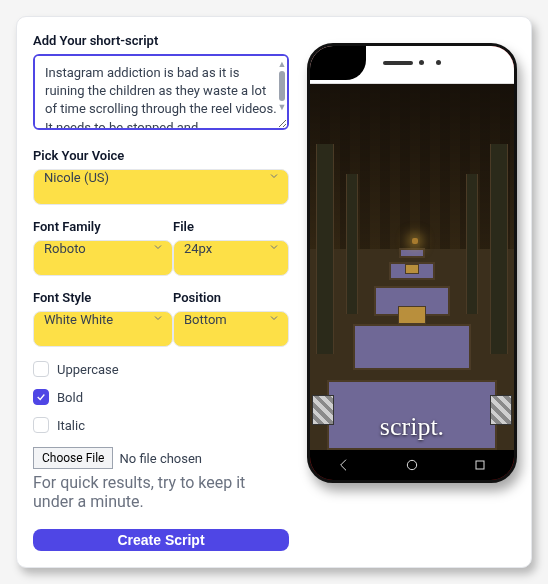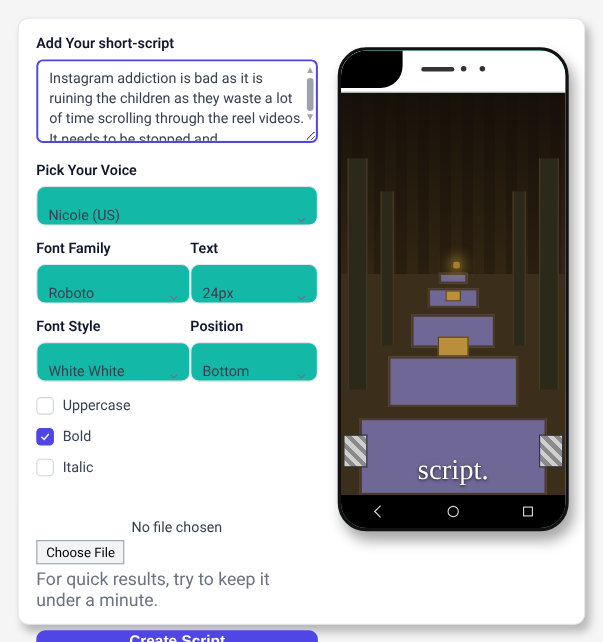--- a/index.html
+++ b/index.html
@@ -53,23 +53,23 @@
   .ta-scroll-ind span { color: #9ca3af; font-size: 9px; line-height: 1; }
   .ta-scroll-ind .bar { width: 6px; height: 30px; background: #9ca3af; border-radius: 3px; margin: 2px 0; }
   .select {
     width: 100%;
     height: 36px;
     border: 1px solid #e5e7eb;
     border-radius: 8px;
     padding: 0 10px;
     font-size: 13px;
     color: #374151;
-    background: #14b8a6;
+    background: #fde047;
     display: flex;
-    align-items: flex-end;
+    align-items: flex-start;
     justify-content: space-between;
     cursor: pointer;
   }
   .chev {
     width: 10px; height: 10px;
     display: inline-block;
   }
   .chev svg { width: 12px; height: 12px; stroke: #6b7280; fill:none; stroke-width:2; }
   .row2 { display: flex; }
   .col1 { flex: 0 0 140px; }
@@ -90,21 +90,20 @@
   .cbox.checked { background: #4f46e5; border-color: #4f46e5; }
   .cbox.checked svg { width: 10px; height: 10px; stroke: #fff; stroke-width: 3; fill: none; }
   .file-row { display: flex; align-items: center; gap: 6px; }
   .file-btn {
     border: 1px solid #9ca3af;
     background: #f3f4f6;
     padding: 3px 8px;
     font-size: 12px;
     font-family: inherit;
     cursor: pointer;
-    margin-top: 44px;
   }
   .file-status { font-size: 13px; color: #374151; }
   .hint { font-size: 16px; color: #6b7280; margin-top: 4px; }
   .create-btn {
     margin-top: 14px;
     width: 100%;
     height: 40px;
     background: #4f46e5;
     color: #fff;
     border: none;
@@ -112,21 +111,21 @@
     font-size: 14px;
     font-weight: 600;
     cursor: pointer;
   }
 
   
   .phone-col { flex: 1; display: flex; align-items: flex-start; justify-content: center; padding-top: 10px; }
   .phone {
     width: 210px;
     height: 440px;
-    background: #5eead4;
+    background: #b91c1c;
     border: 3px solid #111;
     border-radius: 26px;
     position: relative;
     overflow: hidden;
     box-shadow: 4px 8px 12px rgba(0,0,0,0.35);
   }
   .phone-top {
     position: absolute; top: 0; left: 0; right: 0;
     height: 38px; background: #fff;
     border-bottom: 1px solid #ddd;
@@ -238,21 +237,21 @@
       <div class="col1">
         <div class="label">Font Family</div>
         <div class="select">
           <span>Roboto</span>
           <span class="chev"><svg viewBox="0 0 24 24">
                 <polyline points="6 9 12 15 18 9"></polyline>
               </svg></span>
         </div>
       </div>
       <div class="col2">
-        <div class="label">Text</div>
+        <div class="label">File</div>
         <div class="select">
           <span>24px</span>
           <span class="chev"><svg viewBox="0 0 24 24">
                 <polyline points="6 9 12 15 18 9"></polyline>
               </svg></span>
         </div>
       </div>
     </div>
 
     <div class="row2 group">

